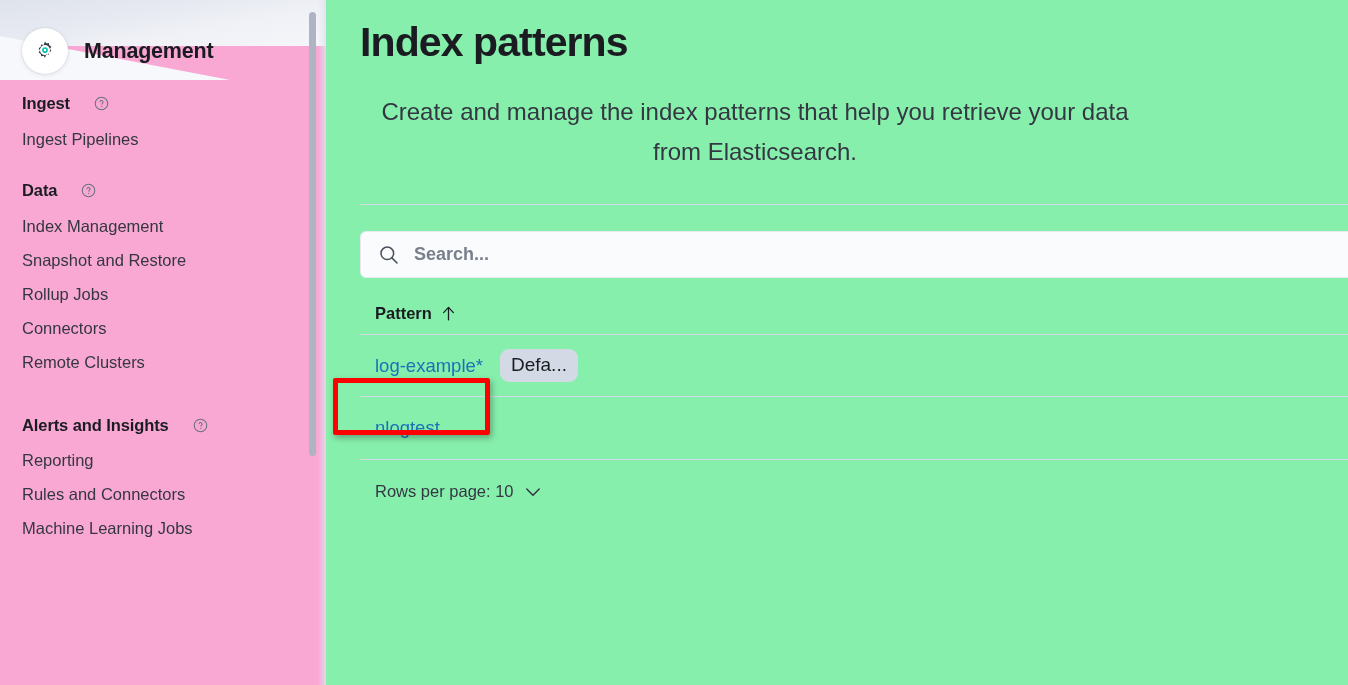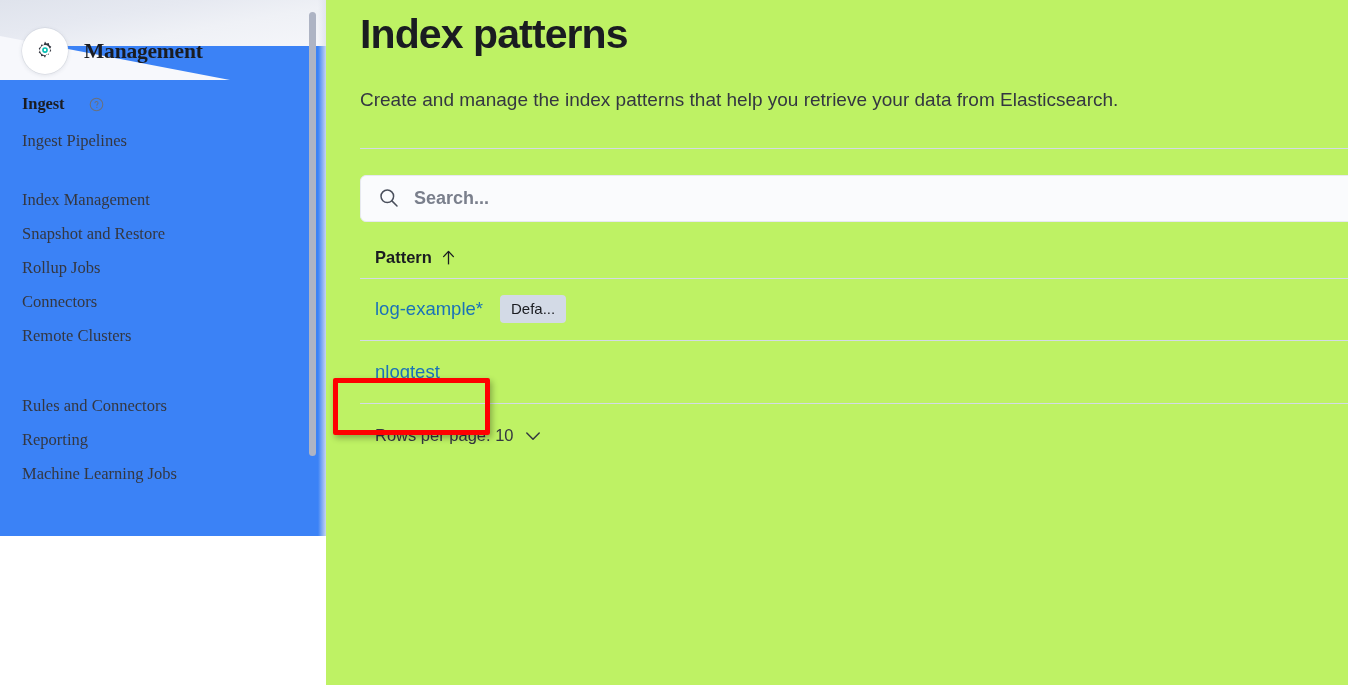--- a/index.html
+++ b/index.html
@@ -17,25 +17,24 @@
     width: 1348px;
     height: 685px;
     display: flex;
     background: #ffffff;
   }
 
   
   .sidebar {
     position: relative;
     width: 326px;
-    height: 536px;
+    height: 685px;
     flex: 0 0 326px;
-    background: #3b82f6;
+    background: #f9a8d4;
     overflow: hidden;
-    font-family: Liberation Serif, serif;
   }
 
   
   .sidebar-deco {
     position: absolute;
     top: 0; left: 0;
     width: 326px;
     height: 46px;
     background: linear-gradient(170deg, #dfe3ec 0%, #e6e9f1 34%, #eff1f6 62%, #f5f6fa 100%);
     pointer-events: none;
@@ -133,39 +132,40 @@
     background: linear-gradient(to right, rgba(235,237,243,0.0), rgba(222,226,236,0.85));
     z-index: 4;
     pointer-events: none;
   }
 
   
   .main {
     position: relative;
     flex: 1 1 auto;
     height: 685px;
-    background: #bef264;
-    padding: 12px 0 0 34px;
+    background: #86efac;
+    padding: 20px 0 0 34px;
     overflow: hidden;
   }
 
   .page-title {
     font-size: 41px;
     font-weight: 700;
     color: #1a1c21;
     letter-spacing: -0.9px;
     line-height: 1.12;
   }
 
   .page-desc {
     margin-top: 26px;
-    font-size: 19px;
+    font-size: 24px;
     line-height: 1.67;
     color: #343741;
     max-width: 790px;
+    text-align: center;
   }
 
   .hr {
     margin-top: 32px;
     width: 1060px;
     height: 1px;
     background: #d3dae6;
   }
 
   
@@ -225,23 +225,23 @@
     font-size: 18.5px;
     color: #1a72b8;
     text-decoration: none;
     cursor: pointer;
   }
 
   .badge {
     display: inline-block;
     background: #d3dae6;
     color: #1a1c21;
-    border-radius: 4px;
+    border-radius: 9px;
     padding: 5px 11px;
-    font-size: 15px;
+    font-size: 19px;
     line-height: 1.2;
     cursor: default;
   }
 
   .rows-per-page {
     margin-top: 22px;
     margin-left: 15px;
     display: inline-flex;
     gap: 11px;
     font-size: 16.5px;
@@ -292,30 +292,50 @@
               <circle cx="8" cy="8" r="6.7" fill="none" stroke="#69707D" stroke-width="1.1"></circle>
               <path d="M6.4 6.1a1.65 1.65 0 013.25.45c0 1.05-1.2 1.2-1.2 2.15" fill="none" stroke="#69707D" stroke-width="1.1" stroke-linecap="round"></path>
               <circle cx="8.4" cy="11" r="0.72" fill="#69707D"></circle>
             </svg>
           </span>
         </div>
         <a class="nav-item">Ingest Pipelines</a>
       </div>
 
       <div class="nav-group group-gap-data">
+        <div class="group-title">
+          <span>Data</span>
+          <span class="help-icon">
+            <svg width="15" height="15" viewBox="0 0 16 16" aria-hidden="true">
+              <circle cx="8" cy="8" r="6.7" fill="none" stroke="#69707D" stroke-width="1.1"></circle>
+              <path d="M6.4 6.1a1.65 1.65 0 013.25.45c0 1.05-1.2 1.2-1.2 2.15" fill="none" stroke="#69707D" stroke-width="1.1" stroke-linecap="round"></path>
+              <circle cx="8.4" cy="11" r="0.72" fill="#69707D"></circle>
+            </svg>
+          </span>
+        </div>
         <a class="nav-item">Index Management</a>
         <a class="nav-item">Snapshot and Restore</a>
         <a class="nav-item">Rollup Jobs</a>
         <a class="nav-item">Connectors</a>
         <a class="nav-item">Remote Clusters</a>
       </div>
 
       <div class="nav-group group-gap-alerts">
+        <div class="group-title">
+          <span>Alerts and Insights</span>
+          <span class="help-icon">
+            <svg width="15" height="15" viewBox="0 0 16 16" aria-hidden="true">
+              <circle cx="8" cy="8" r="6.7" fill="none" stroke="#69707D" stroke-width="1.1"></circle>
+              <path d="M6.4 6.1a1.65 1.65 0 013.25.45c0 1.05-1.2 1.2-1.2 2.15" fill="none" stroke="#69707D" stroke-width="1.1" stroke-linecap="round"></path>
+              <circle cx="8.4" cy="11" r="0.72" fill="#69707D"></circle>
+            </svg>
+          </span>
+        </div>
+        <a class="nav-item">Reporting</a>
         <a class="nav-item">Rules and Connectors</a>
-        <a class="nav-item">Reporting</a>
         <a class="nav-item">Machine Learning Jobs</a>
       </div>
 
     </div>
 
     <div class="sidebar-edge"></div>
     <div class="sb-track">
       <div class="sb-thumb"></div>
     </div>
   </aside>

